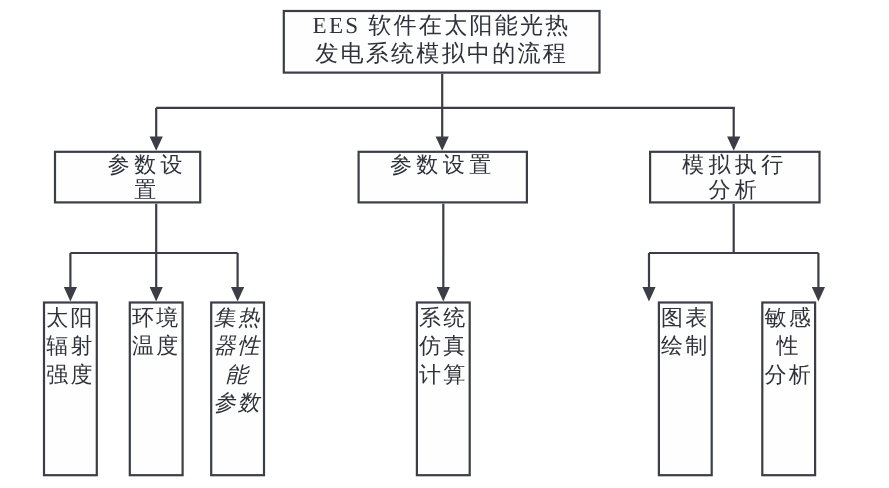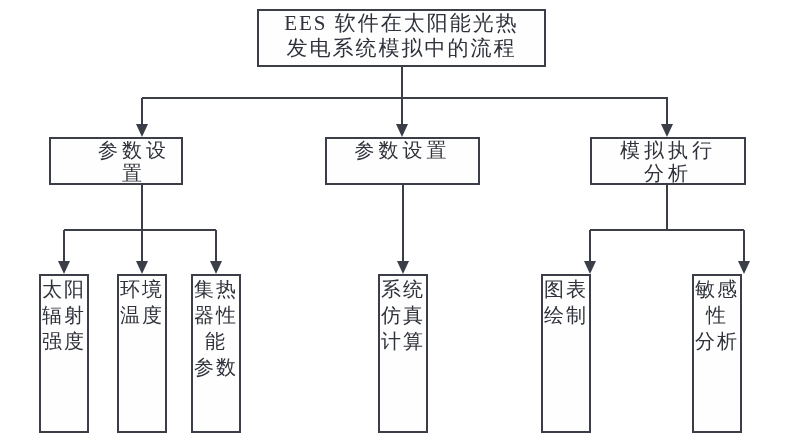--- a/index.html
+++ b/index.html
@@ -37,23 +37,23 @@
   .node-l2 { height: 48px; top: 137px; }
   .node-l2 .node-label { font-size: 20px; line-height: 23px; letter-spacing: 4px; }
   .node-param { left: 49px;  width: 134px; padding-left: 36px; }
   .node-sim   { left: 325px; width: 155px; }
   .node-data  { left: 590px; width: 156px; }
   
   .node-l3 { top: 274px; width: 50px; height: 159px; }
   .node-l3 .node-label { font-size: 20px; line-height: 26px; letter-spacing: 2px; }
   .node-solar   { left: 39px; }
   .node-ambient { left: 117px; }
-  .node-collector { left: 191px; }
+  .node-collector { left: 191px; font-style: italic; }
   .node-syscalc { left: 378px; }
-  .node-chart   { left: 541px; }
+  .node-chart   { left: 598px; }
   .node-sens    { left: 692px; }
 </style>
 </head>
 <body>
 
 <div class="canvas">
 
   <svg class="connectors" viewBox="0 0 808 444" xmlns="http://www.w3.org/2000/svg">
     <g stroke="#3b3e46" stroke-width="2" fill="none">
 

